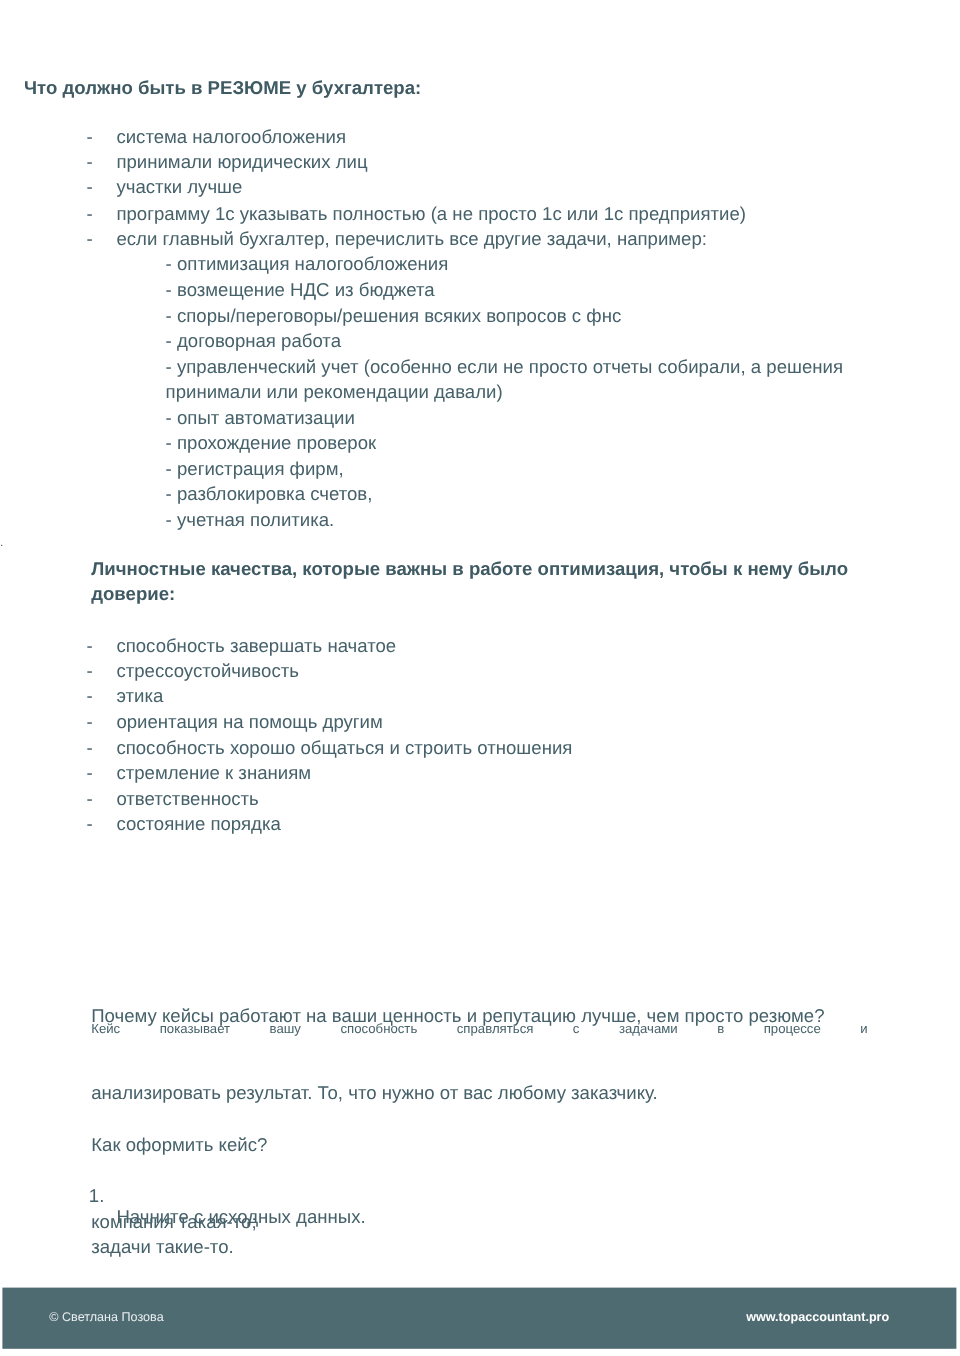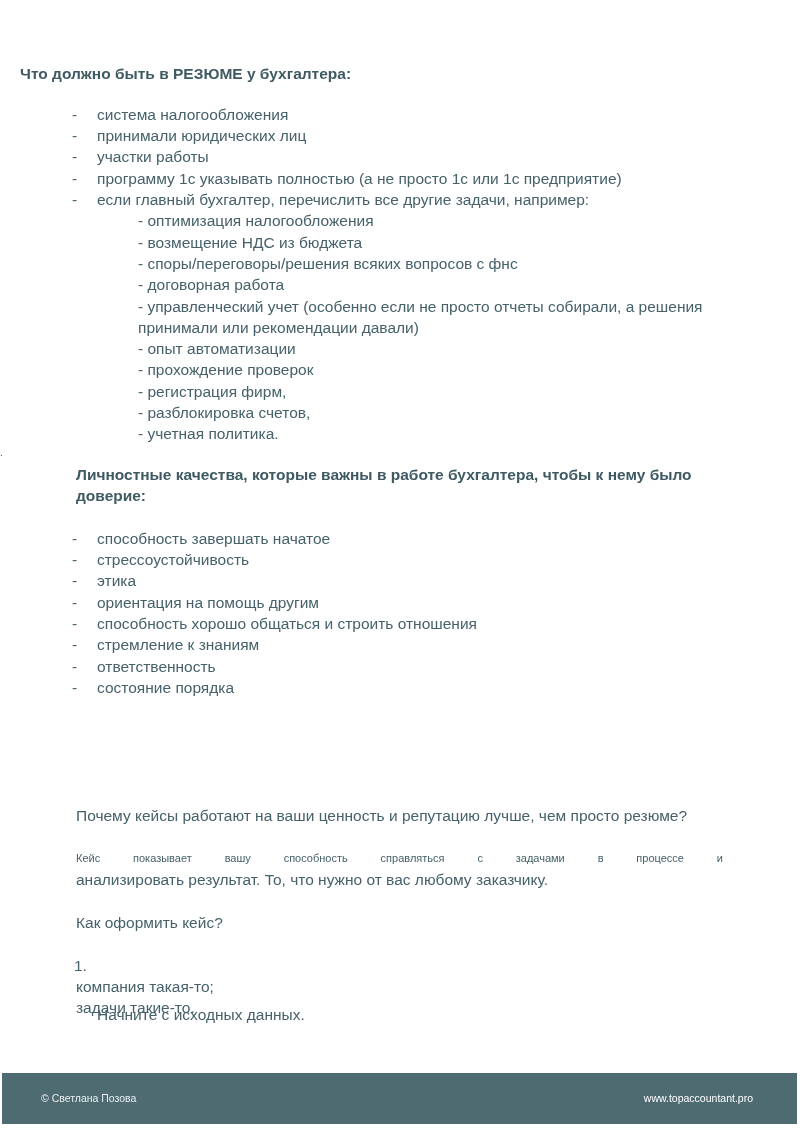--- a/index.html
+++ b/index.html
@@ -58,20 +58,21 @@
       font-size: 15.5px;
       line-height: 21px;
       white-space: nowrap;
     }
     .para {
       position: absolute;
       left: 76px;
       font-size: 15.5px;
       line-height: 21px;
       white-space: nowrap;
+      margin-top: 32px;
     }
     .justify {
       position: absolute;
       left: 76px;
       width: 647px;
       font-size: 11px;
       line-height: 21px;
       text-align: justify;
       text-align-last: justify;
     }
@@ -93,45 +94,45 @@
     .footer-left {
       position: absolute;
       left: 39px;
       top: 18px;
       font-size: 10.5px;
       line-height: 14px;
       color: #e9eef0;
     }
     .footer-right {
       position: absolute;
-      right: 44px;
+      right: 56px;
       top: 18px;
       font-size: 10.5px;
       line-height: 14px;
       color: #ffffff;
-      font-weight: normal;
+      font-weight: bold;
     }
     a.footer-right { text-decoration: none; }
   </style>
 </head>
 <body>
 
 <div class="page">
 
   <div class="title" style="top:63px">Что должно быть в РЕЗЮМЕ у бухгалтера:</div>
 
   <div>
     <span class="dash" style="top:104px">-</span>
     <span class="item" style="top:104px">система налогообложения</span>
 
     <span class="dash" style="top:125px">-</span>
     <span class="item" style="top:125px">принимали юридических лиц</span>
 
     <span class="dash" style="top:146px">-</span>
-    <span class="item" style="top:146px">участки работы</span>
+    <span class="item" style="top:146px">участки лучше</span>
 
     <span class="dash" style="top:168px">-</span>
     <span class="item" style="top:168px">программу 1с указывать полностью (а не просто 1с или 1с предприятие)</span>
 
     <span class="dash" style="top:189px">-</span>
     <span class="item" style="top:189px">если главный бухгалтер, перечислить все другие задачи, например:</span>
   </div>
 
   <div>
     <span class="sub" style="top:210px">- оптимизация налогообложения</span>
@@ -142,21 +143,21 @@
     <span class="sub" style="top:317px">принимали или рекомендации давали)</span>
     <span class="sub" style="top:338px">- опыт автоматизации</span>
     <span class="sub" style="top:359px">- прохождение проверок</span>
     <span class="sub" style="top:381px">- регистрация фирм,</span>
     <span class="sub" style="top:402px">- разблокировка счетов,</span>
     <span class="sub" style="top:423px">- учетная политика.</span>
   </div>
 
   <span class="dot">.</span>
 
-  <div class="bold-line" style="left:76px; top:464px">Личностные качества, которые важны в работе бухгалтера, чтобы к нему было</div>
+  <div class="bold-line" style="left:76px; top:464px">Личностные качества, которые важны в работе оптимизация, чтобы к нему было</div>
   <div class="bold-line" style="left:76px; top:485px">доверие:</div>
 
   <div>
     <span class="dash" style="top:528px">-</span>
     <span class="item" style="top:528px">способность завершать начатое</span>
 
     <span class="dash" style="top:549px">-</span>
     <span class="item" style="top:549px">стрессоустойчивость</span>
 
     <span class="dash" style="top:570px">-</span>

